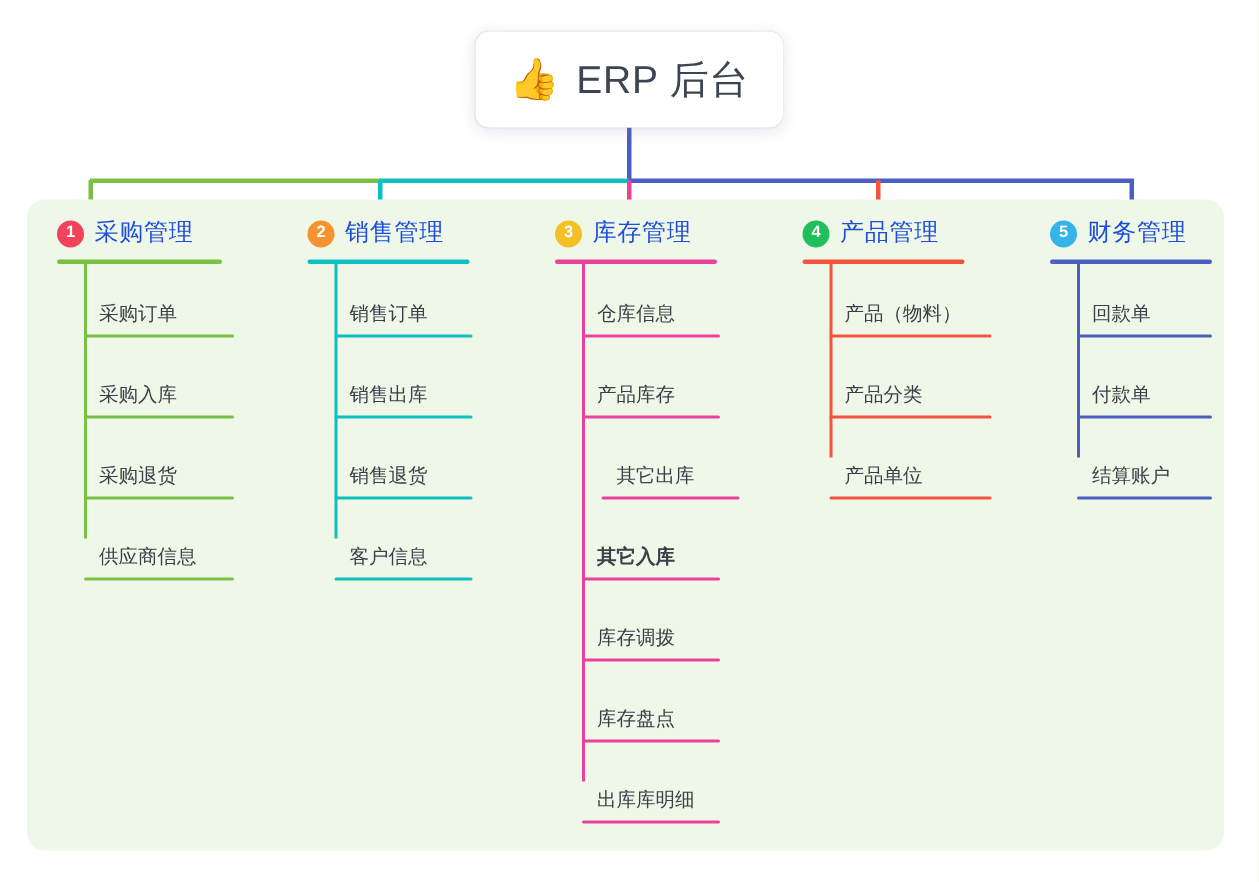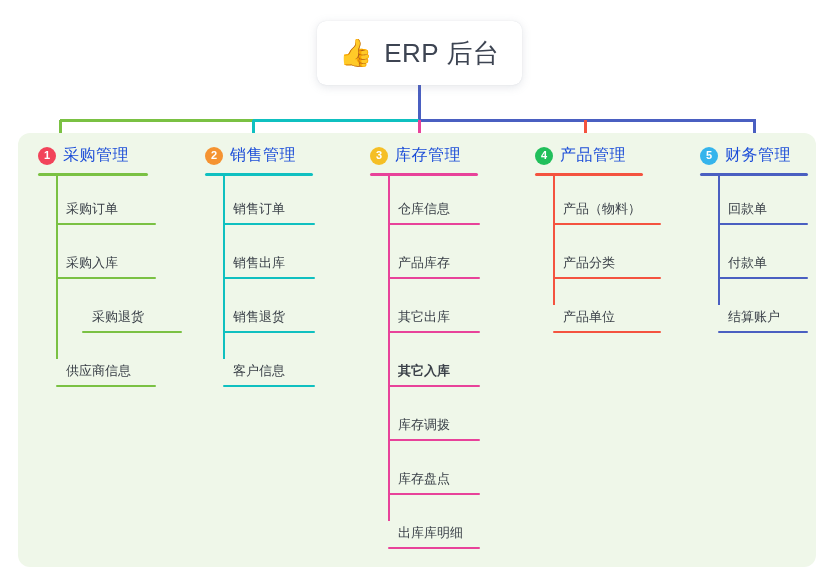--- a/index.html
+++ b/index.html
@@ -104,21 +104,21 @@
           <div class="head-rule" style="background: rgb(122, 193, 67); width: 110px;"></div>
           <div class="spine" style="background: rgb(122, 193, 67); left: 18px; height: 184px;"></div>
           <div class="item" style="top: 62px; width: 100px; height: 30px;">
             <span class="item-label">采购订单</span>
             <div class="item-rule" style="background: rgb(122, 193, 67); width: 100px;"></div>
           </div>
           <div class="item" style="top: 116px; width: 100px; height: 30px;">
             <span class="item-label">采购入库</span>
             <div class="item-rule" style="background: rgb(122, 193, 67); width: 100px;"></div>
           </div>
-          <div class="item" style="top: 170px; width: 100px; height: 30px; margin-left: 26px;">
+          <div class="item" style="top: 170px; width: 100px; height: 30px;">
             <span class="item-label">采购退货</span>
             <div class="item-rule" style="background: rgb(122, 193, 67); width: 100px;"></div>
           </div>
           <div class="item" style="top: 224px; width: 100px; height: 30px;">
             <span class="item-label">供应商信息</span>
             <div class="item-rule" style="background: rgb(122, 193, 67); width: 100px;"></div>
           </div>
         </div>
         <div class="column" style="left: 187px;">
           <div class="col-head">
@@ -152,21 +152,21 @@
           <div class="head-rule" style="background: rgb(232, 66, 154); width: 108px;"></div>
           <div class="spine" style="background: rgb(232, 66, 154); left: 18px; height: 346px;"></div>
           <div class="item" style="top: 62px; width: 92px; height: 30px; padding-left: 36px;">
             <span class="item-label">仓库信息</span>
             <div class="item-rule" style="background: rgb(232, 66, 154); width: 92px;"></div>
           </div>
           <div class="item" style="top: 116px; width: 92px; height: 30px;">
             <span class="item-label">产品库存</span>
             <div class="item-rule" style="background: rgb(232, 66, 154); width: 92px;"></div>
           </div>
-          <div class="item" style="top: 170px; width: 92px; height: 30px;">
+          <div class="item" style="top: 170px; width: 92px; height: 30px; margin-left: 13px;">
             <span class="item-label">其它出库</span>
             <div class="item-rule" style="background: rgb(232, 66, 154); width: 92px;"></div>
           </div>
           <div class="item" style="top: 224px; width: 92px; height: 30px; font-weight: bold;">
             <span class="item-label">其它入库</span>
             <div class="item-rule" style="background: rgb(232, 66, 154); width: 92px;"></div>
           </div>
           <div class="item" style="top: 278px; width: 92px; height: 30px;">
             <span class="item-label">库存调拨</span>
             <div class="item-rule" style="background: rgb(232, 66, 154); width: 92px;"></div>

